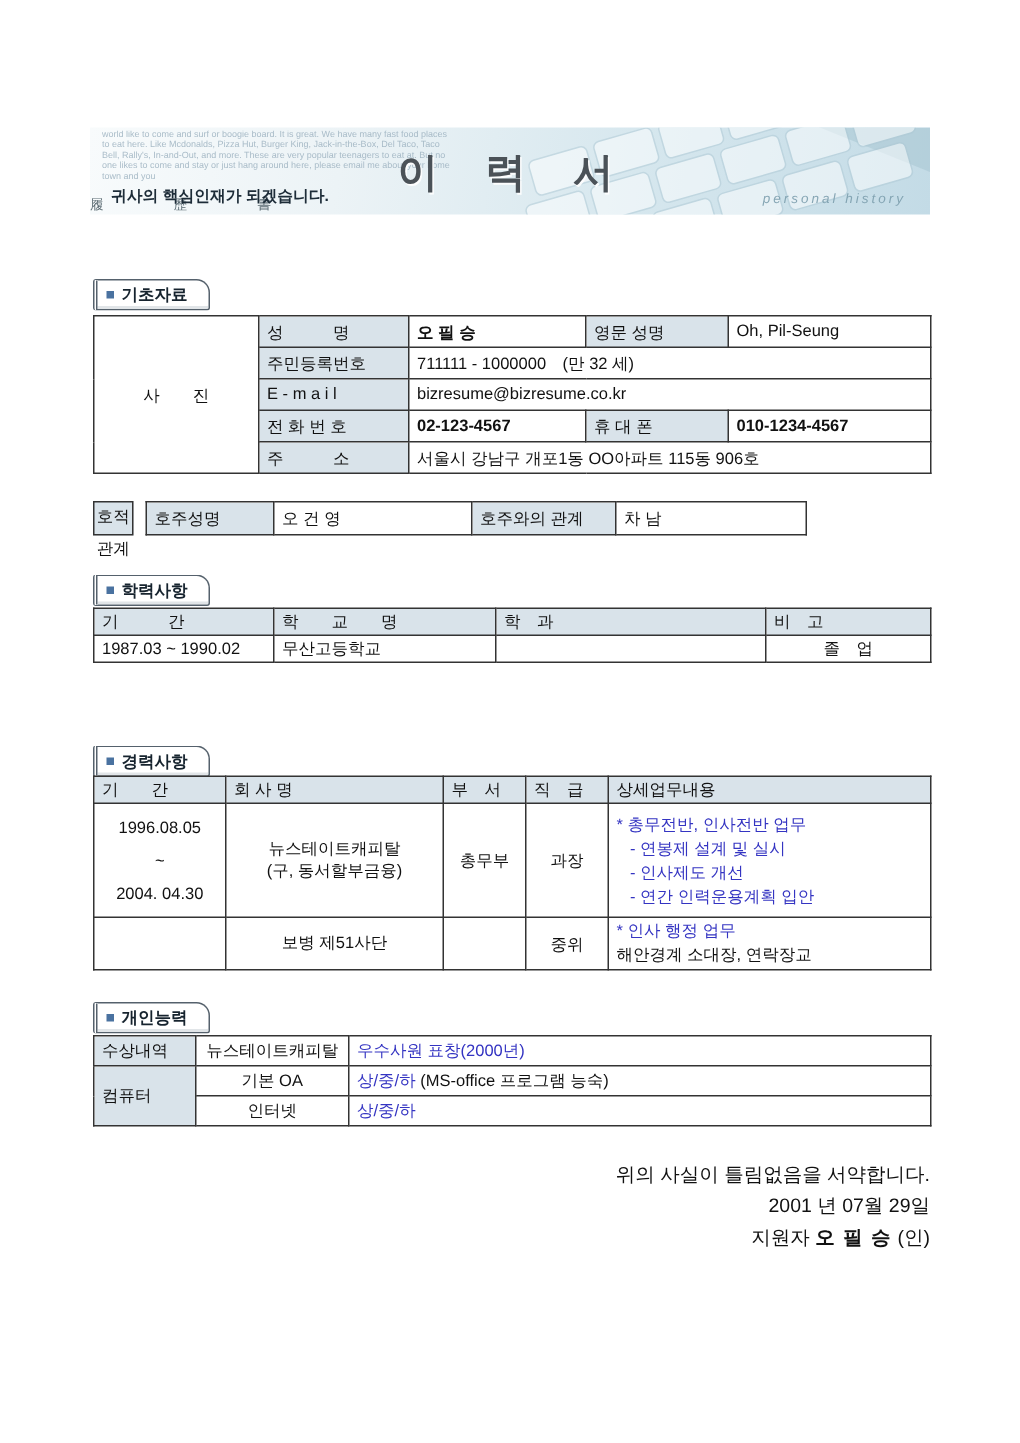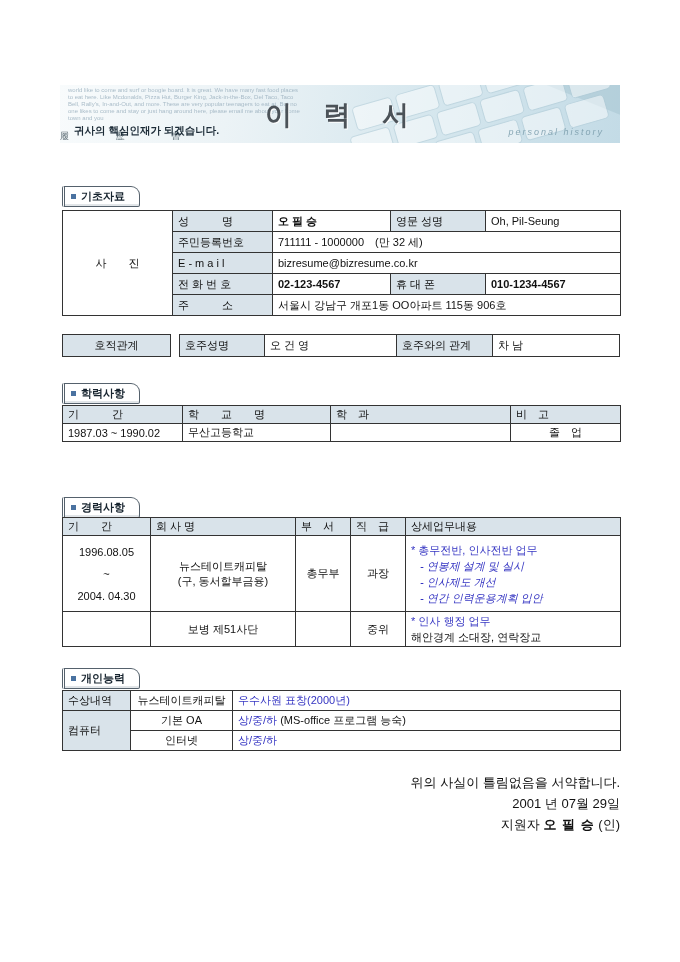--- a/index.html
+++ b/index.html
@@ -33,31 +33,31 @@
   
   .tbl { border-collapse:collapse; table-layout:fixed; width:558px; font-size:11px; color:#111; }
   .tbl td { border:1px solid #333; padding:1px 5px; overflow:hidden; vertical-align:middle; }
   .hd { background:#d9e3ea; text-align:left; }
   .ctr { text-align:center; }
   .bold { font-weight:bold; }
   .blue { color:#3434c2; }
   .basic td { height:21px; }
   .fam { width:440px; }
   .fam td { height:21px; }
-  .family-row { display:flex; gap:8px; width:558px; }
+  .family-row { display:flex; gap:8px; width:476px; }
   .family-box { width:110px; border:1px solid #333; background:#d9e3ea; text-align:center;
     font-size:11px; height:23px; line-height:21px; }
   .edu td { height:17px; }
   .career td.h { height:17px; }
   .career td.r1 { height:76px; }
   .career td.r2 { height:34px; }
   .period-cell { line-height:22px; text-align:center; }
   .company-cell { line-height:15px; text-align:center; }
   .detail-cell { line-height:16px; padding-left:6px; }
-  .detail-indent { padding-left:9px;font-style:italic; }
+  .detail-indent { padding-left:9px; }
   .abil td { height:20px; }
 
   
   .footer { left:62px; top:772px; width:558px; text-align:right; font-size:13px; line-height:21px; color:#111; }
   .footer .name { font-weight:bold; letter-spacing:1px; }
 </style>
 </head>
 <body>
 
 <div class="page">

